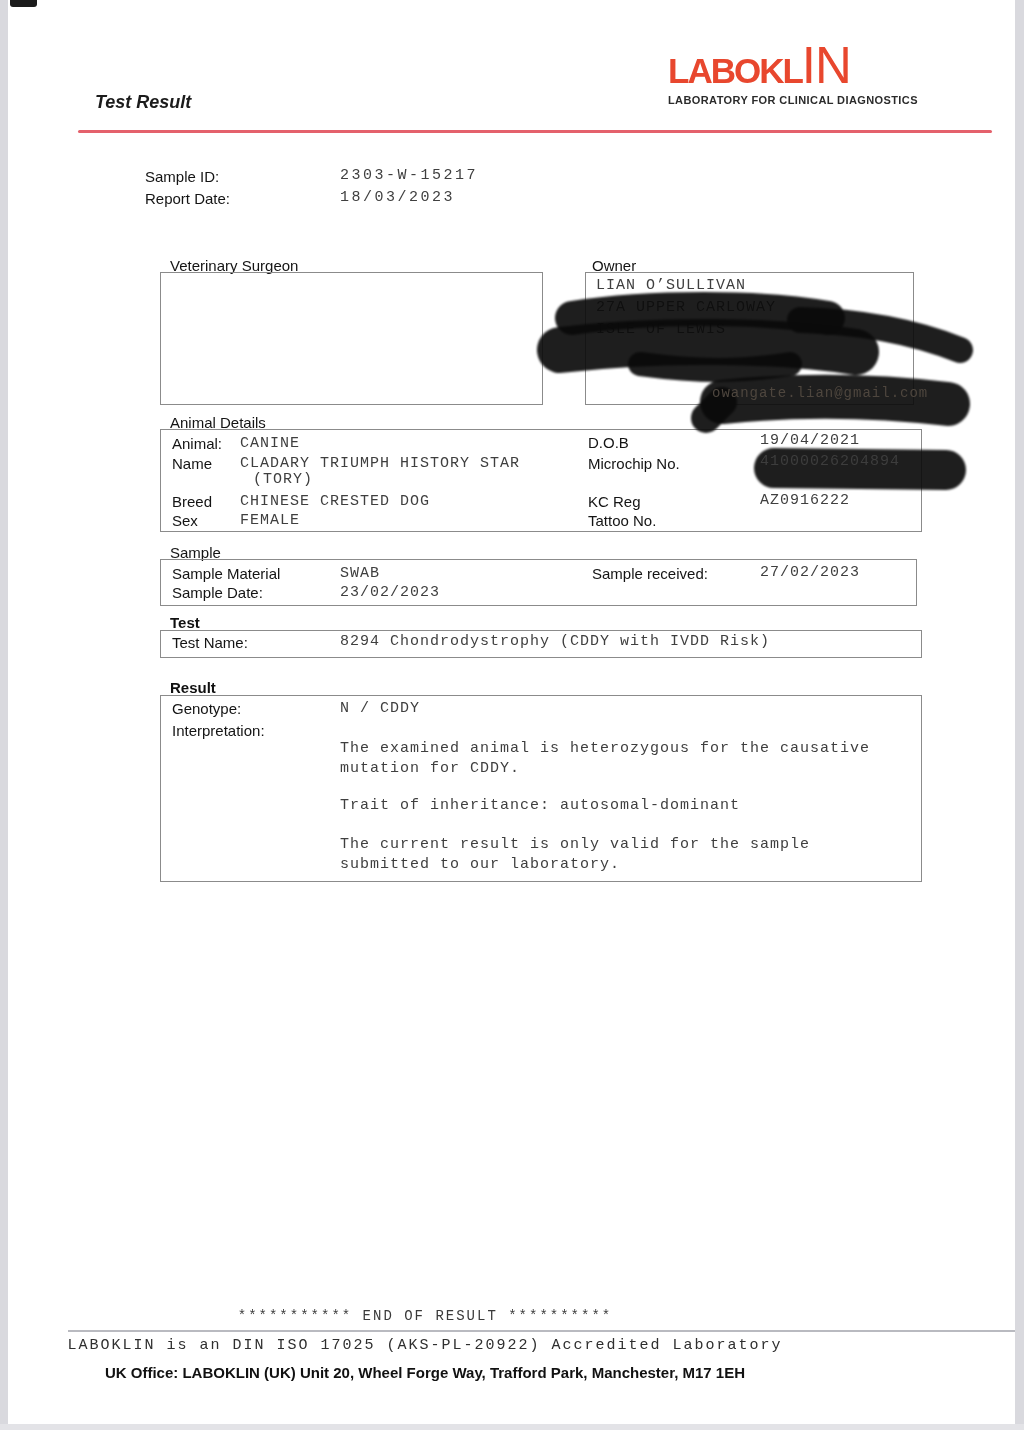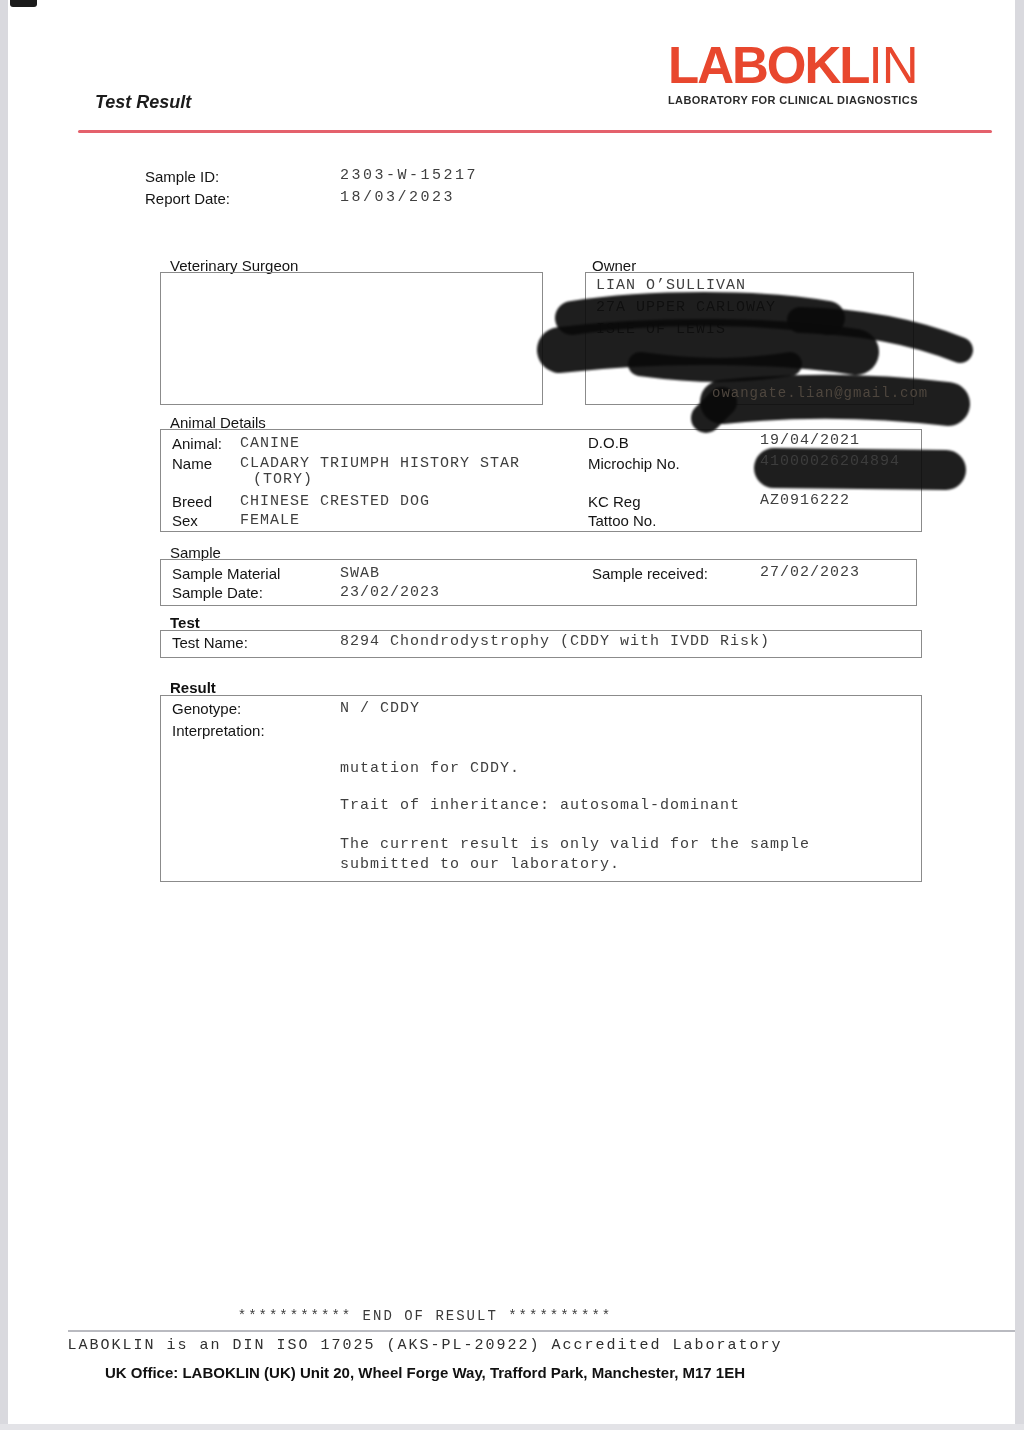--- a/index.html
+++ b/index.html
@@ -12,21 +12,21 @@
   
   .edge-left  { left:0; top:0; width:8px; height:1430px; background:#d9d9de; }
   .edge-right { right:0; top:0; width:9px; height:1430px; background:#d9d9de; }
   .edge-bottom{ left:0; bottom:0; width:1024px; height:6px; background:#e3e3e7; }
   .corner-mark{ left:10px; top:0; width:27px; height:7px; background:#1b1b1b; border-radius:0 0 3px 3px; }
 
   
   .doc-title { left:95px; top:92px; font-size:18px; font-weight:bold; font-style:italic; color:#1b1b1b; }
   .logo { left:668px; top:40px; width:300px; }
   .logo-line { white-space:nowrap; line-height:1; }
-  .logo-main { font-size:51px; font-weight:bold; letter-spacing:-2px; }
+  .logo-main { font-size:35px; font-weight:bold; letter-spacing:-2px; }
   .logo-light{ font-size:51px; font-weight:normal; letter-spacing:-1px; }
   .logo-tag  { margin-top:3px; font-size:11px; font-weight:bold; letter-spacing:0.4px; color:#2b2b2b; }
   .red-rule  { left:78px; top:130px; width:914px; height:3px; background:#e4616c; border-radius:2px; }
 
   
   .label { font-size:15px; color:#141414; }
   .label-b { font-size:15px; font-weight:bold; color:#101010; }
   .mono {
     font-family:"Liberation Mono","DejaVu Sans Mono",monospace;
     font-size:15px; color:#3f3f3f; letter-spacing:1px; white-space:nowrap;
@@ -117,20 +117,21 @@
   <div class="abs label-b" style="left:170px; top:614px;text-align:right;">Test</div>
   <div class="box" style="left:160px; top:630px; width:760px; height:26px;"></div>
   <div class="abs label" style="left:172px; top:634px;">Test Name:</div>
   <div class="abs mono" style="left:340px; top:633px;">8294 Chondrodystrophy (CDDY with IVDD Risk)</div>
 
   <div class="abs label-b" style="left:170px; top:679px;">Result</div>
   <div class="box" style="left:160px; top:695px; width:760px; height:185px;"></div>
   <div class="abs label" style="left:172px; top:700px;">Genotype:</div>
   <div class="abs mono" style="left:340px; top:700px;">N / CDDY</div>
   <div class="abs label" style="left:172px; top:722px;">Interpretation:</div>
+  <div class="abs mono" style="left:340px; top:740px;">The examined animal is heterozygous for the causative</div>
   <div class="abs mono" style="left:340px; top:760px;">mutation for CDDY.</div>
   <div class="abs mono" style="left:340px; top:836px;">The current result is only valid for the sample</div>
   <div class="abs mono" style="left:340px; top:797px;">Trait of inheritance: autosomal-dominant</div>
   <div class="abs mono" style="left:340px; top:856px;">submitted to our laboratory.</div>
 
   <svg class="abs redaction-svg" viewBox="0 0 1024 1430">
     <g stroke="#0b0b0b" stroke-opacity="0.92" fill="none" stroke-linecap="round">
       <path d="M 572 318 C 650 306, 760 306, 828 318" stroke-width="34"></path>
       <path d="M 560 350 C 660 338, 780 340, 856 352" stroke-width="46"></path>
       <path d="M 800 320 C 880 322, 930 338, 960 350" stroke-width="26"></path>

